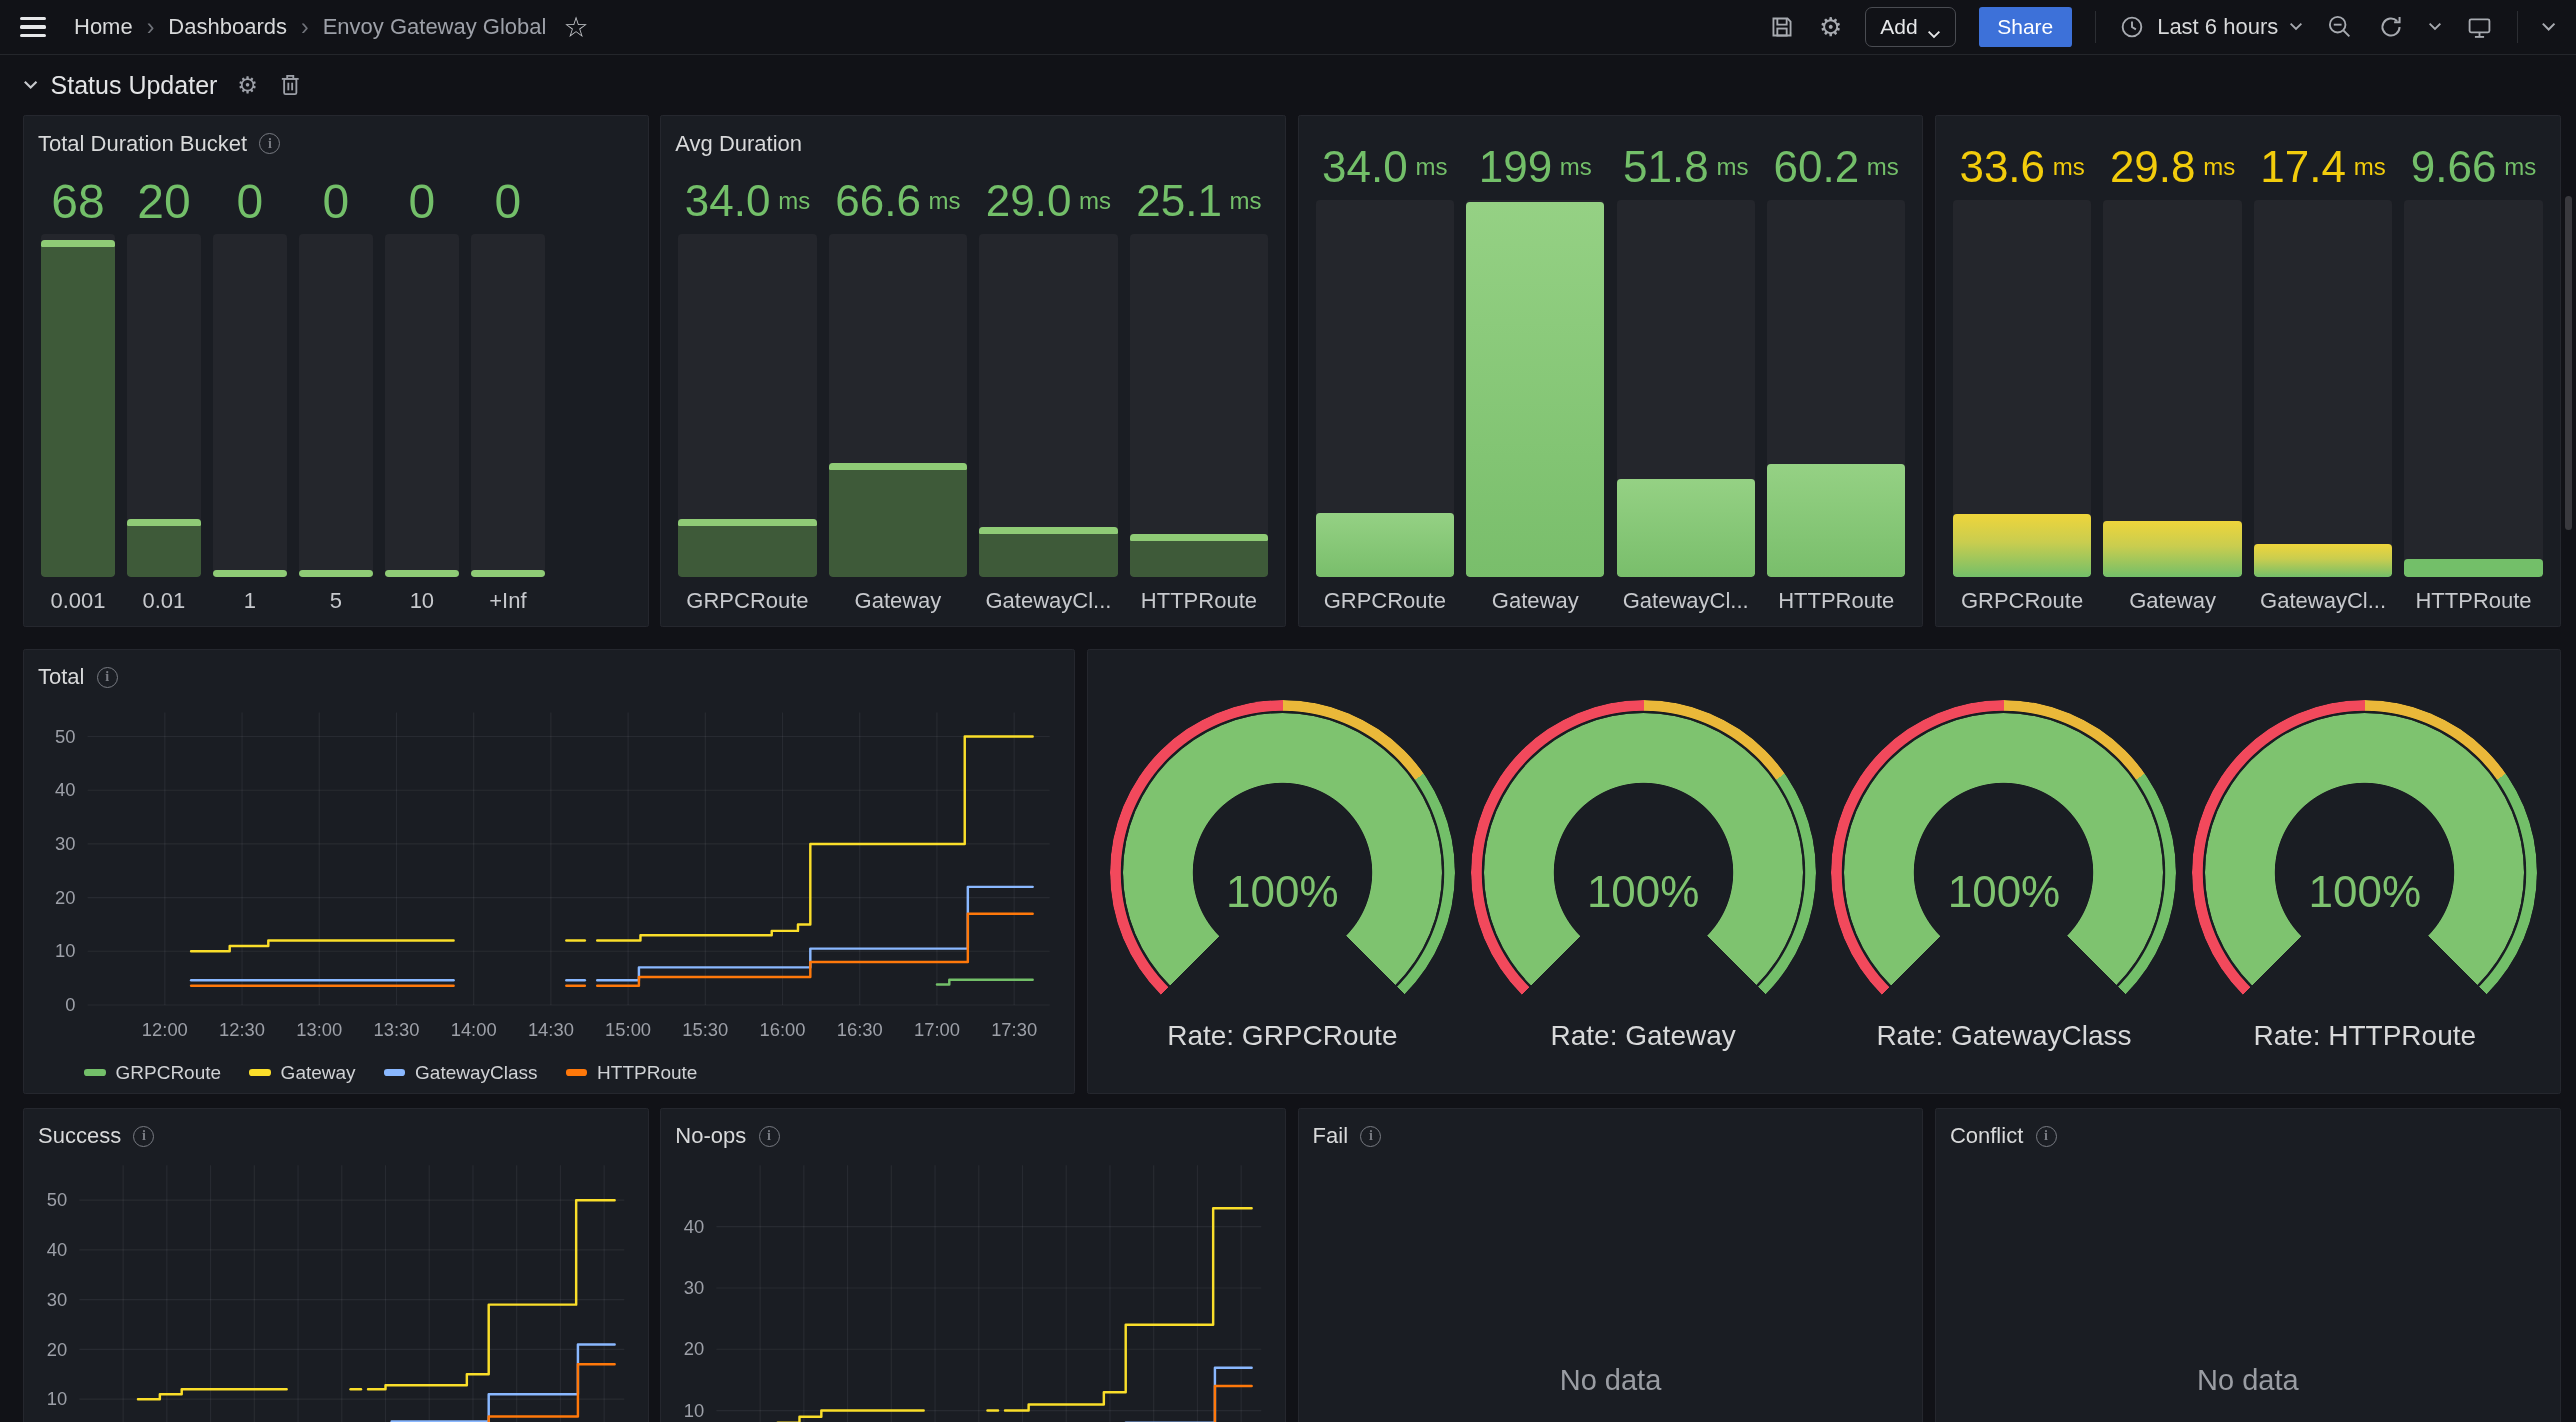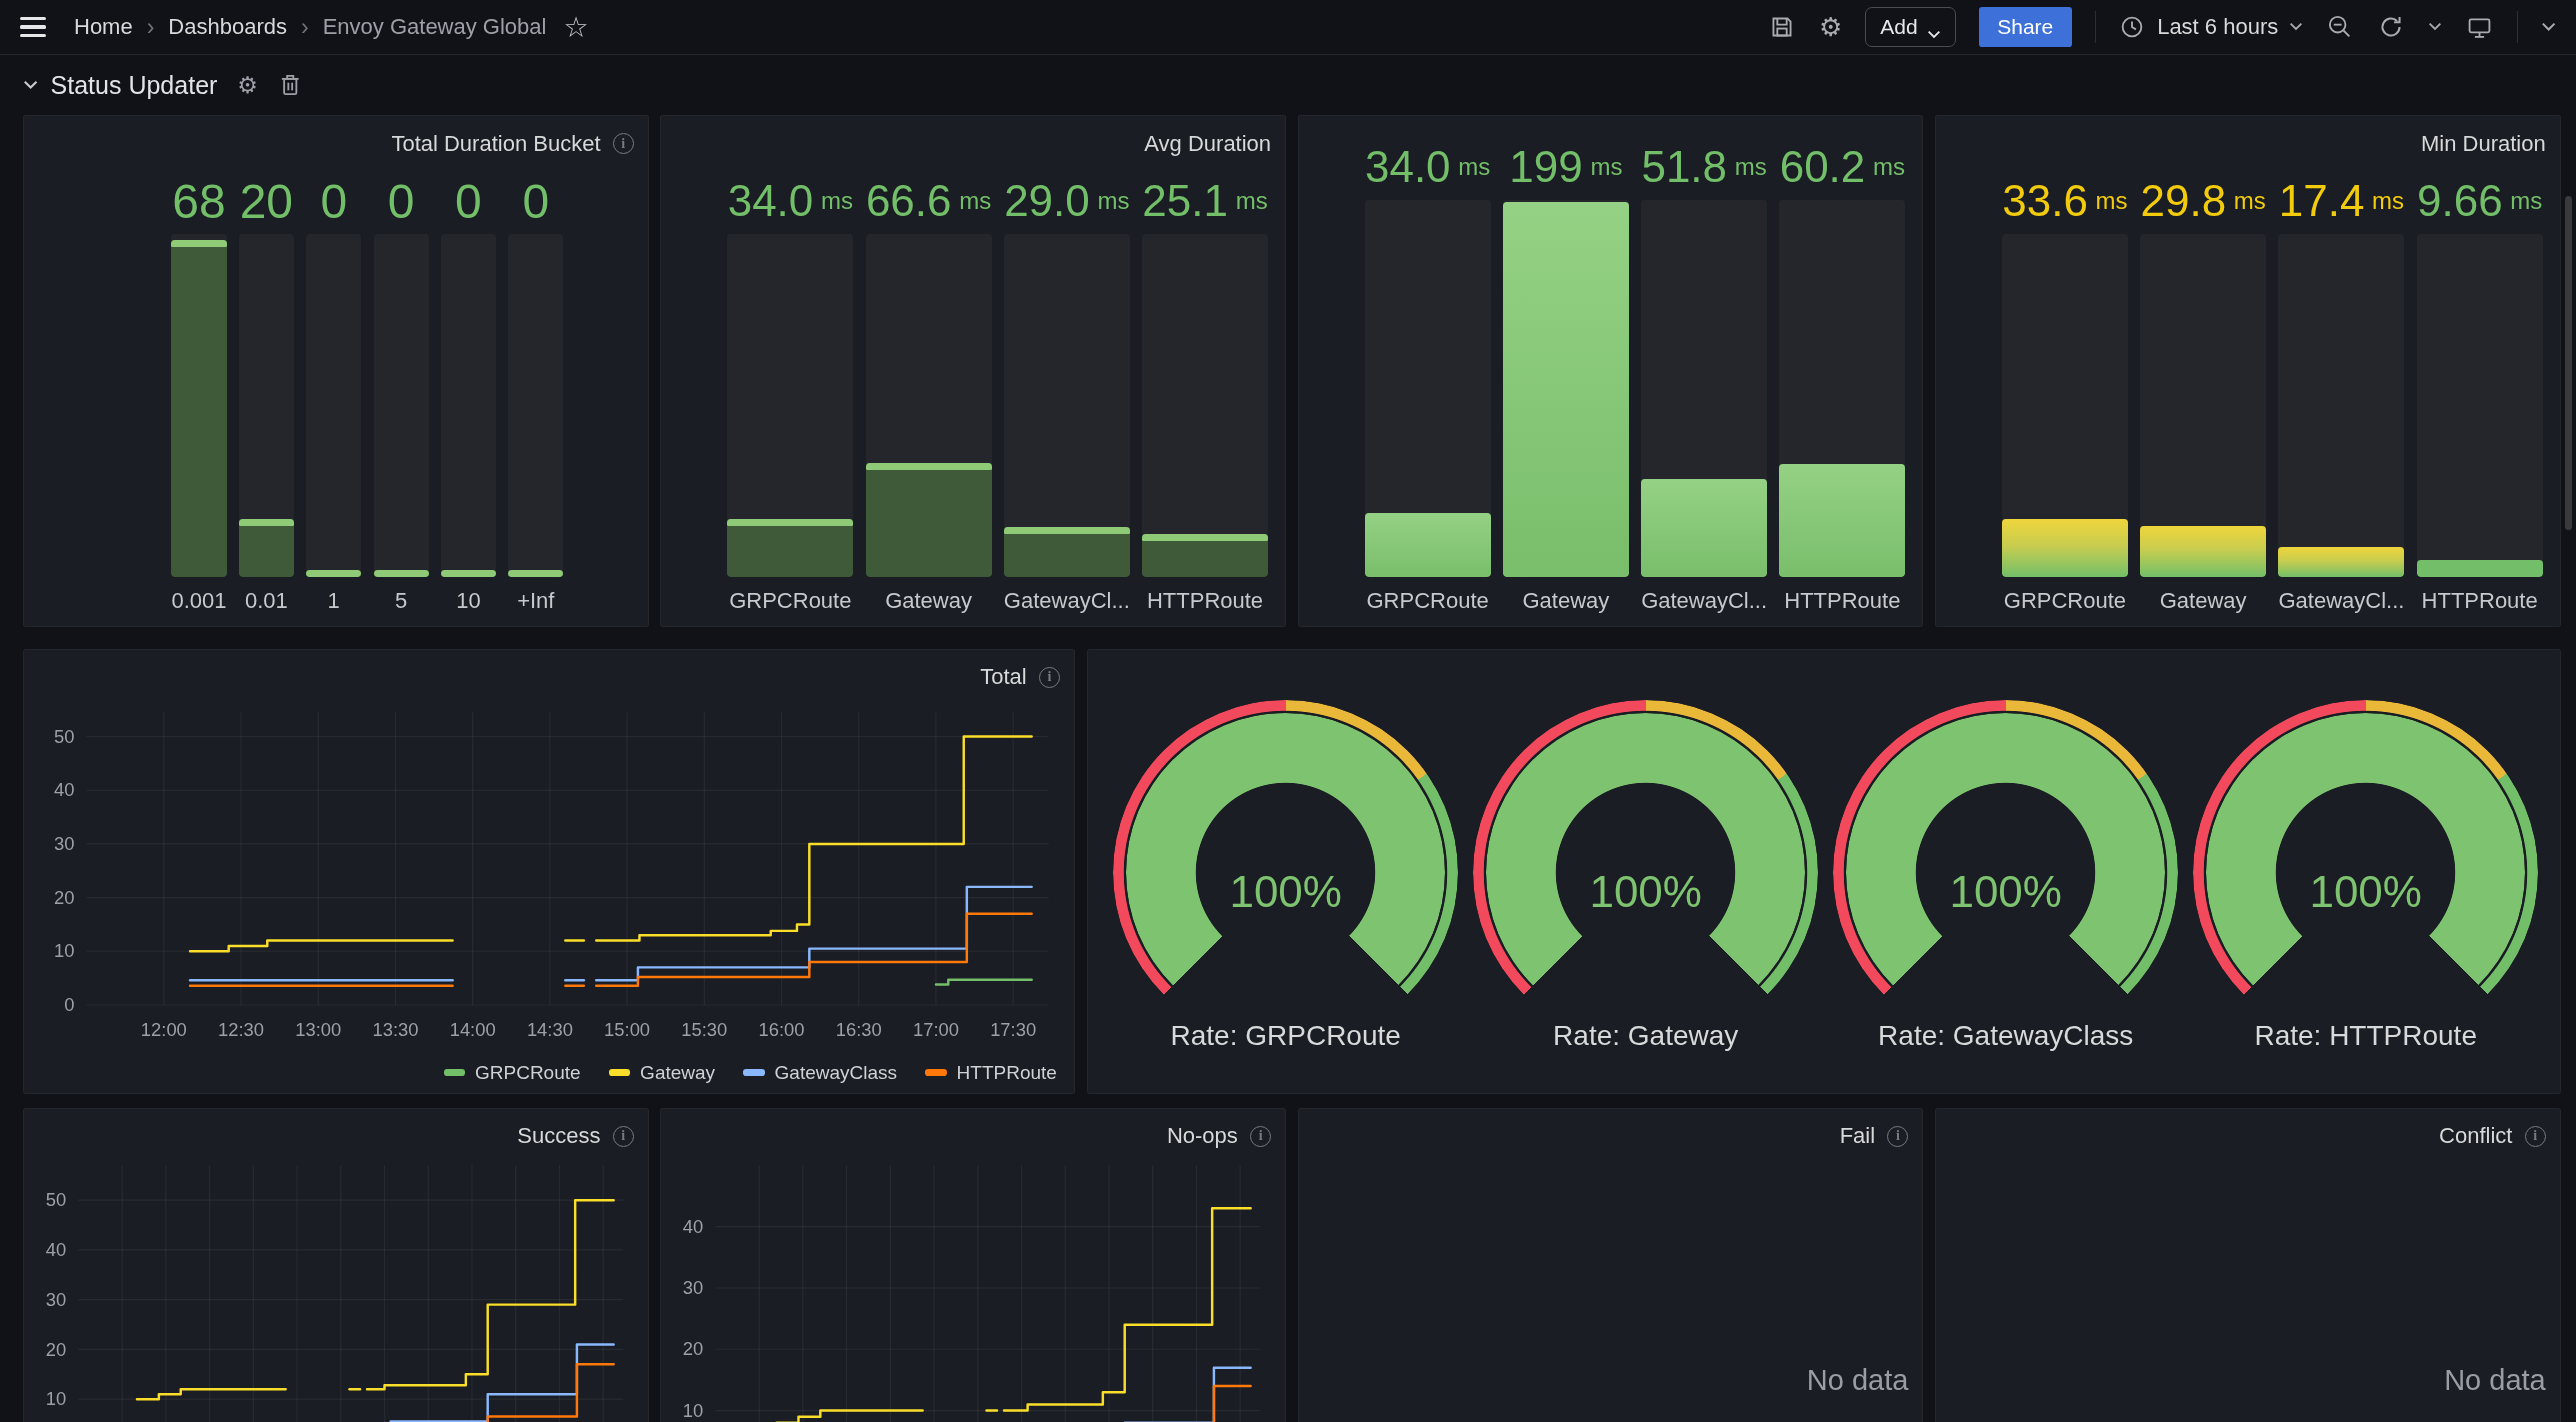--- a/index.html
+++ b/index.html
@@ -30,21 +30,21 @@
   
   .rowheader { height:60px; display:flex; align-items:center; gap:12.3px; padding:0 23px; }
   .rowheader .title { font-size:25px; font-weight:500; color:#E3E4E6; cursor:pointer; }
   .rowheader .icon { color:#9DA0A8; margin-left:7.7px; cursor:pointer; }
 
   
   main { padding:0 15.3px 0 23px; }
   .row1, .row3 { display:grid; grid-template-columns:repeat(4,1fr); gap:11.5px; height:512px; }
   .row2 { display:grid; grid-template-columns:1052px 1fr; gap:11.5px; height:445px; margin:21.5px 0 14px; }
   .panel { background:#1A1D23; border:0.8px solid #25272E; border-radius:2.3px; padding:10.7px 14px;
-    display:flex; flex-direction:column; overflow:hidden; position:relative;align-items:flex-end; }
+    display:flex; flex-direction:column; overflow:hidden; position:relative; }
   .panel-h { display:flex; align-items:center; gap:12.3px; height:34px; flex:none; }
   .panel-title { font-size:22px; font-weight:500; color:#D8D9DA; cursor:pointer; white-space:nowrap; }
   .info { width:21px; height:21px; border:1.5px solid #787B82; border-radius:50%; color:#787B82;
     font-size:14px; font-weight:700; display:inline-flex; align-items:center; justify-content:center;
     cursor:pointer; font-family:"Liberation Serif",serif; }
 
   
   .bargauge { flex:1; display:grid; gap:12.3px; padding:7.7px 3.1px 1.5px; min-height:0; }
   .bg-col { display:flex; flex-direction:column; min-width:0; }
   .bg-val { height:66px; font-size:44px; font-weight:500; display:flex; align-items:center;
@@ -297,23 +297,20 @@
           <div class="bg-col">
             <div class="bg-val" style="color: rgb(115, 191, 105);">60.2<span class="ms">ms</span></div>
             <div class="bg-track">
               <div class="bg-fill f-light" style="height: 30%;"></div>
             </div>
             <div class="bg-label">HTTPRoute</div>
           </div>
         </div>
     </div>
     <div class="panel">
-      <div class="panel-h">
-        <span class="panel-title">Min Duration</span>
-      </div>
       <div class="bargauge" style="grid-template-columns: repeat(4, 1fr);">
           <div class="bg-col">
             <div class="bg-val" style="color: rgb(242, 204, 12);">33.6<span class="ms">ms</span></div>
             <div class="bg-track">
               <div class="bg-fill f-gy" style="height: 16.8%;"></div>
             </div>
             <div class="bg-label">GRPCRoute</div>
           </div>
           <div class="bg-col">
             <div class="bg-val" style="color: rgb(242, 204, 12);">29.8<span class="ms">ms</span></div>

